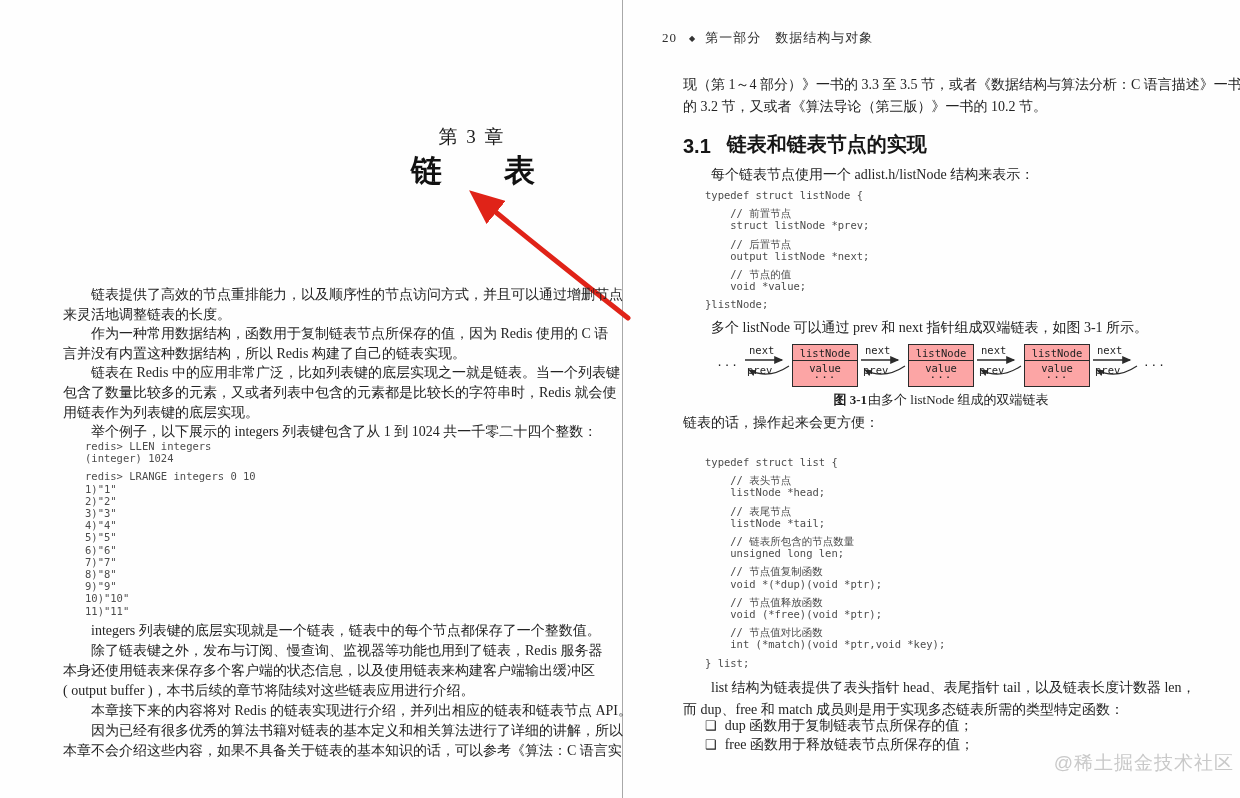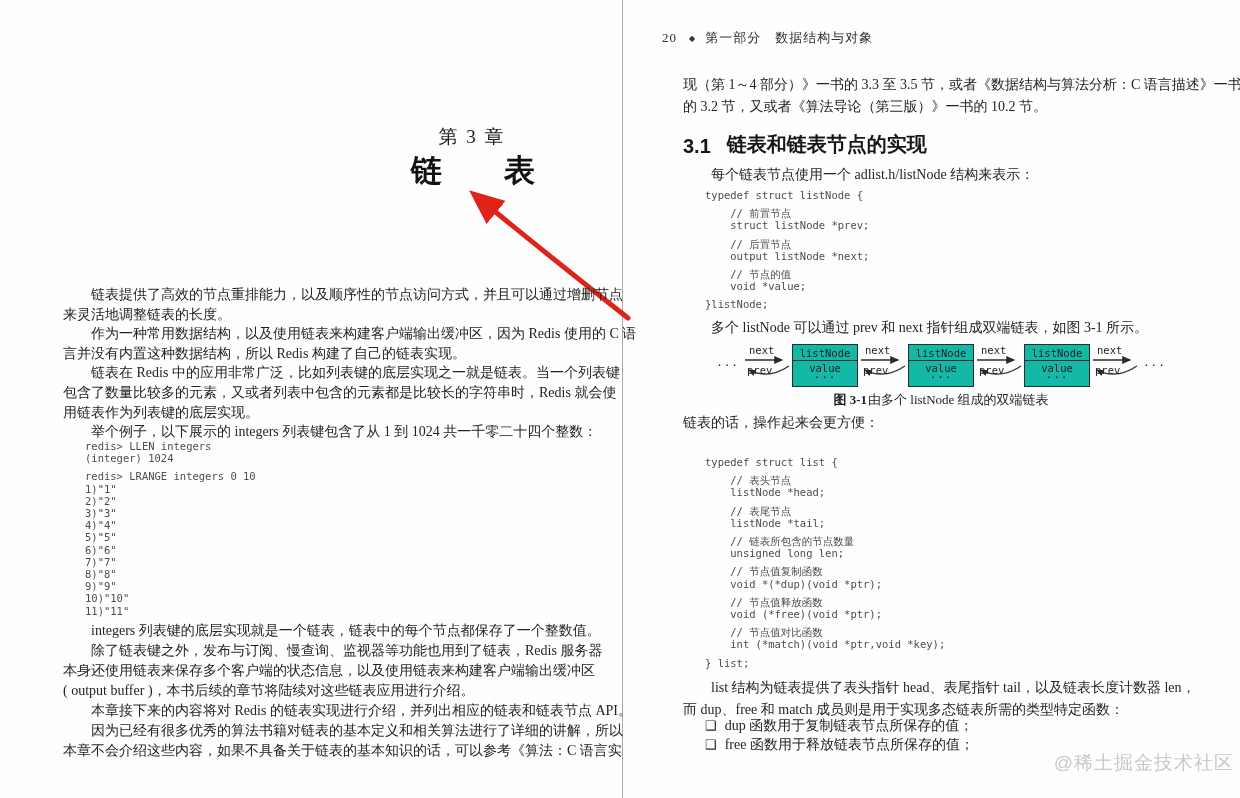--- a/index.html
+++ b/index.html
@@ -45,21 +45,21 @@
 
   
   .fig{position:absolute;left:683px;top:340px;width:516px;height:50px;
     display:flex;justify-content:center;align-items:center;
     font-family:"DejaVu Sans Mono","Liberation Mono",monospace;color:#222;}
   .fig-ellipsis{font-size:11px;padding:0 3px;letter-spacing:1px;}
   .conn{position:relative;width:50px;height:44px;flex:0 0 auto;}
   .conn .lblN{position:absolute;top:1px;left:7px;font-size:10.5px;}
   .conn .lblP{position:absolute;top:21px;left:5px;font-size:10.5px;}
   .conn svg{position:absolute;left:0;top:0;}
-  .lnode{flex:0 0 auto;width:64px;border:1.5px solid #2b2b2b;background:#14b8a6;text-align:center;}
+  .lnode{flex:0 0 auto;width:64px;border:1.5px solid #2b2b2b;background:#fca5a5;text-align:center;}
   .lnode-title{font-size:10.5px;padding:2px 0 1px;border-bottom:1.5px solid #2b2b2b;}
   .lnode-value{font-size:10.5px;padding-top:2px;line-height:11px;}
   .lnode-dots{font-size:11px;line-height:8px;padding-bottom:4px;letter-spacing:1px;}
   .fig-cap{position:absolute;left:683px;top:391px;width:516px;text-align:center;font-size:13px;color:#1e1e1e;}
   .fig-cap .cap-label{font-weight:bold;margin-right:1px;}
 
   .bullets{position:absolute;left:705px;top:716px;font-size:14px;line-height:19px;}
   .bullets .brow{display:flex;align-items:baseline;white-space:nowrap;}
   .bullets .bglyph{margin-right:8px;font-size:13px;}
 
@@ -83,21 +83,21 @@
         </marker>
       </defs>
       <path d="M190,150 Q116,92 38,28" stroke="#e02318" stroke-width="5" fill="none" stroke-linecap="round" marker-end="url(#ah)"></path>
     </svg>
 
     <div class="body-block lp" style="top:285px">
       <div class="bl ind">链表提供了高效的节点重排能力，以及顺序性的节点访问方式，并且可以通过增删节点</div>
       <div class="bl">来灵活地调整链表的长度。</div>
     </div>
     <div class="body-block lp" style="top:324px">
-      <div class="bl ind">作为一种常用数据结构，以及使用链表来构建客户端输出缓冲区，因为 Redis 使用的 C 语</div>
+      <div class="bl ind">作为一种常用数据结构，函数用于复制链表节点所保存的值，因为 Redis 使用的 C 语</div>
       <div class="bl">言并没有内置这种数据结构，所以 Redis 构建了自己的链表实现。</div>
     </div>
     <div class="body-block lp" style="top:363px">
       <div class="bl ind">链表在 Redis 中的应用非常广泛，比如列表键的底层实现之一就是链表。当一个列表键</div>
       <div class="bl">包含了数量比较多的元素，又或者列表中包含的元素都是比较长的字符串时，Redis 就会使</div>
       <div class="bl">用链表作为列表键的底层实现。</div>
     </div>
     <div class="body-block lp" style="top:422px">
       <div class="bl ind">举个例子，以下展示的 integers 列表键包含了从 1 到 1024 共一千零二十四个整数：</div>
     </div>

